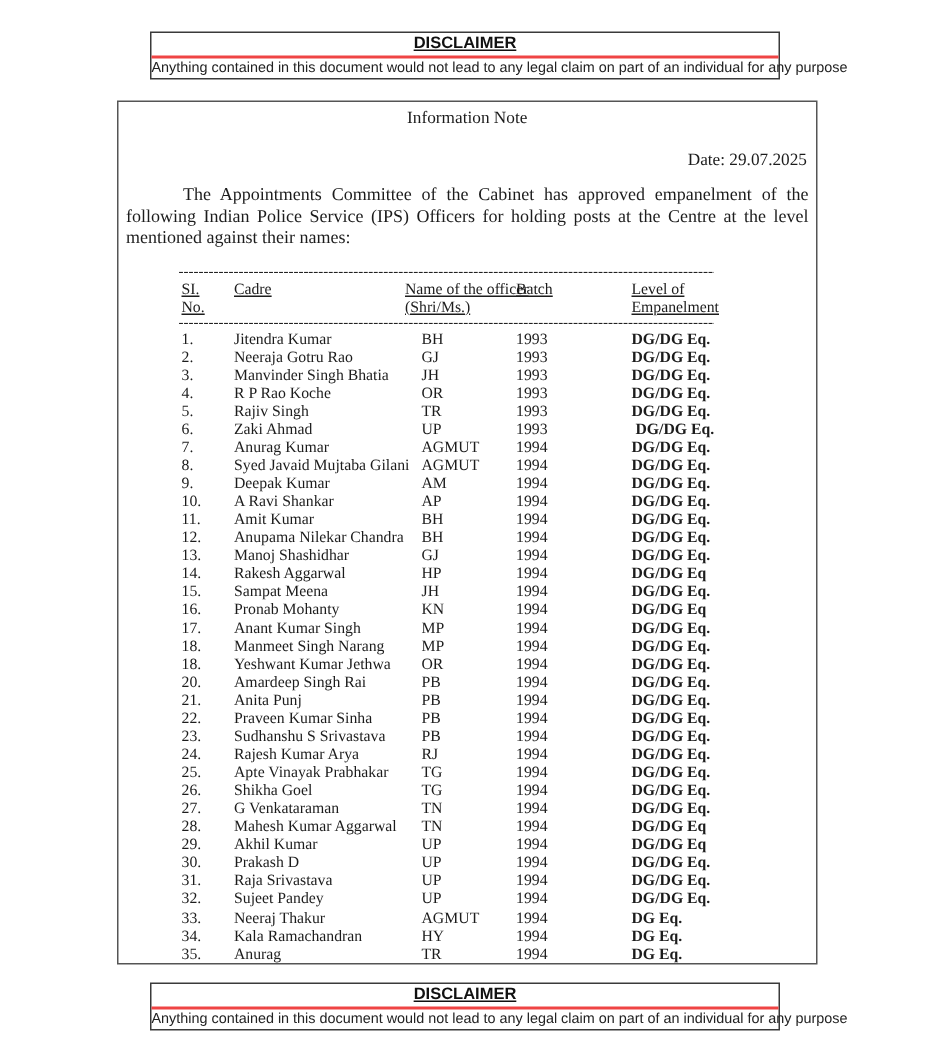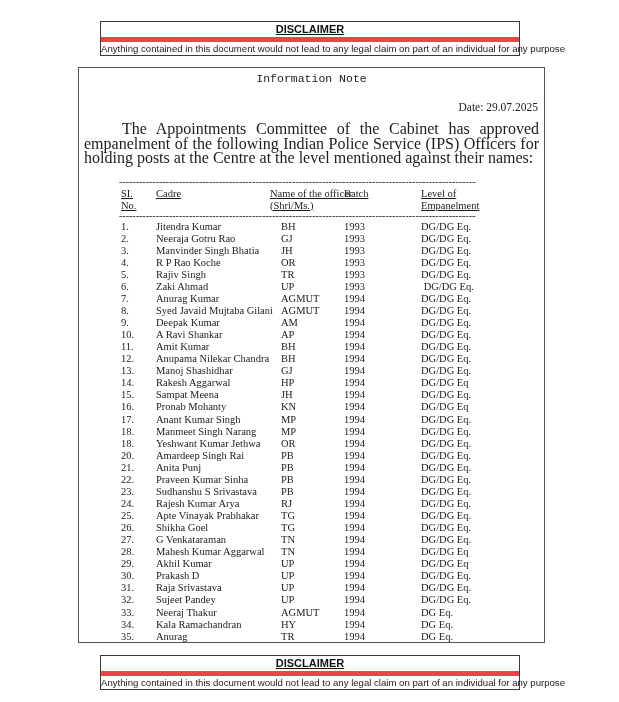--- a/index.html
+++ b/index.html
@@ -19,21 +19,21 @@
     background:#fff;
     font-family:"Liberation Sans", sans-serif;
     text-align:center;
   }
   .disclaimer-box .d-title{
     font-weight:bold;
     text-decoration:underline;
     font-size:11px;
     line-height:15px;
     height:15px;
-    border-bottom:5px solid #ef4444;
+    border-bottom:2px solid #ef4444;
     color:#111;
   }
   .disclaimer-box .d-text{
     font-size:9.6px;
     line-height:13px;
     height:13px;
     color:#222;
     white-space:nowrap;
   }
   .disclaimer-top{top:21px;}
@@ -46,32 +46,31 @@
     width:467px;height:576px;
     border:1px solid #555;
     background:#fff;
     box-sizing:border-box;
   }
   .doc-title{
     text-align:center;
     font-size:11.5px;
     line-height:12px;
     padding-top:5px;
-    font-family:Liberation Mono, monospace;
   }
   .doc-date{
     text-align:right;
     font-size:11.5px;
     line-height:13px;
     padding-right:6px;
     margin-top:16px;
   }
   .doc-para{
     margin:8px 5px 12px 5px;
-    font-size:16px;
+    font-size:12px;
     line-height:14.5px;
     text-align:justify;
     text-indent:38px;
   }
   .sep{
     margin-left:40px;
     height:9px;
     line-height:8px;
     font-size:10px;
     letter-spacing:0px;
@@ -87,21 +86,21 @@
   .t-row{
     display:grid;
     grid-template-columns:35px 114px 74px 77px 1fr;
     font-size:10.5px;
     line-height:12.06px;
   }
   .t-head .cell{line-height:12px;text-decoration:underline;}
   .t-head{margin-top:1px;}
   .cell{white-space:nowrap;overflow:visible;}
   .c-cadre-val{padding-left:11px;}
-  .c-level{white-space:pre;}
+  .c-level{white-space:pre;font-weight:bold;}
 </style>
 </head>
 <body>
 
 <div class="disclaimer-box disclaimer-top">
   <div class="d-title">DISCLAIMER</div>
   <div class="d-text">Anything contained in this document would not lead to any legal claim on part of an individual for any purpose</div>
 </div>
 
 <div class="doc">

